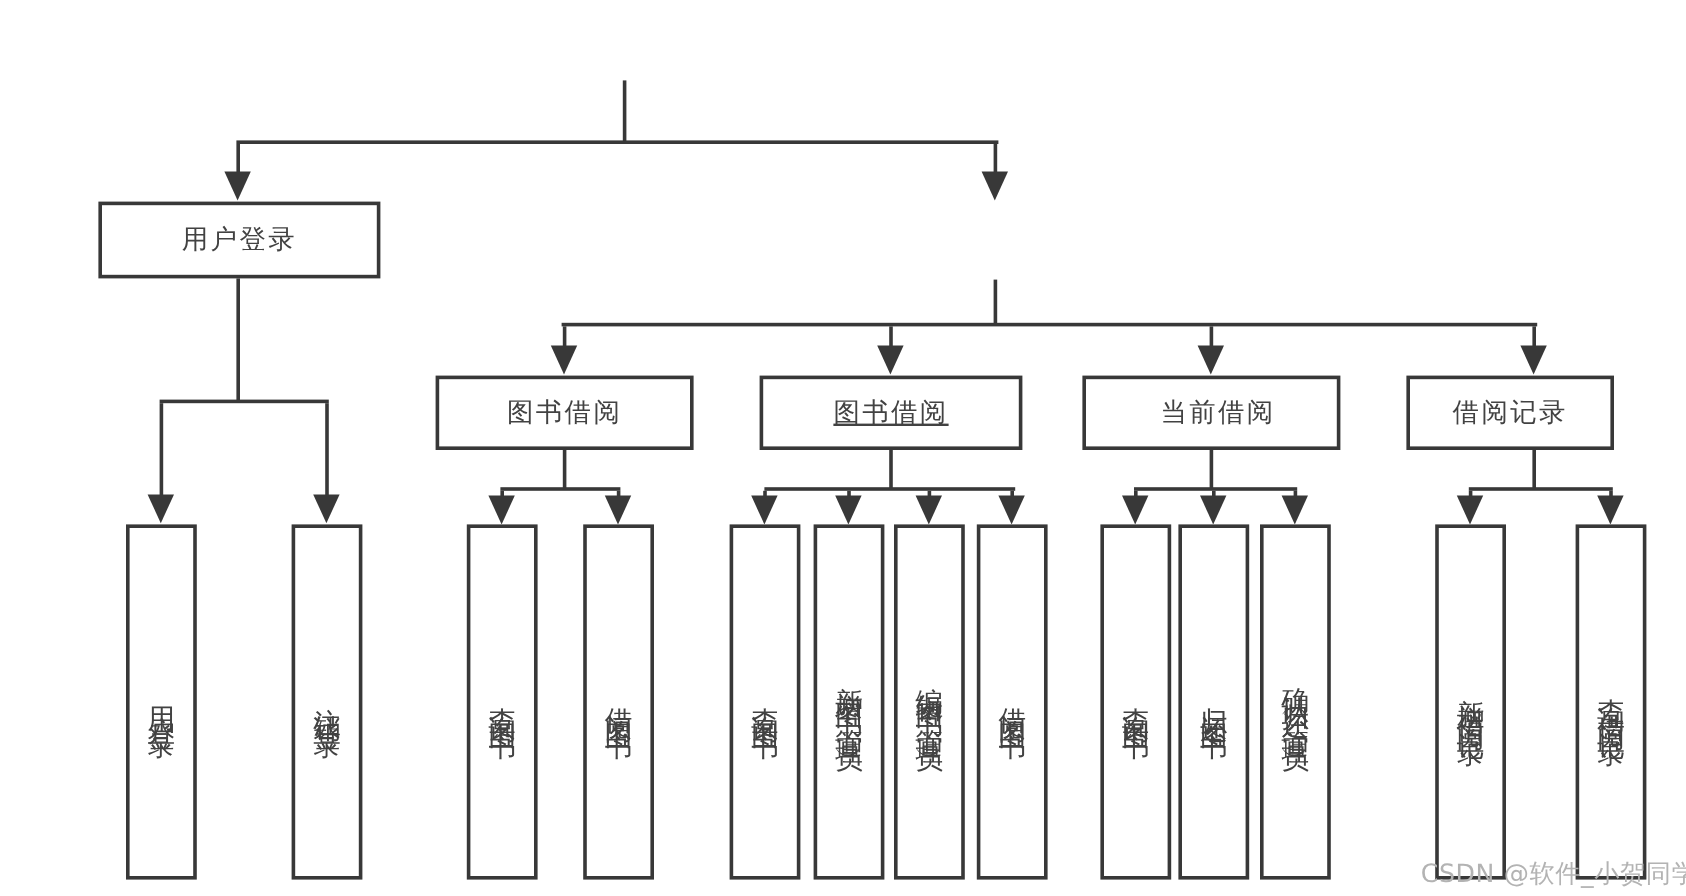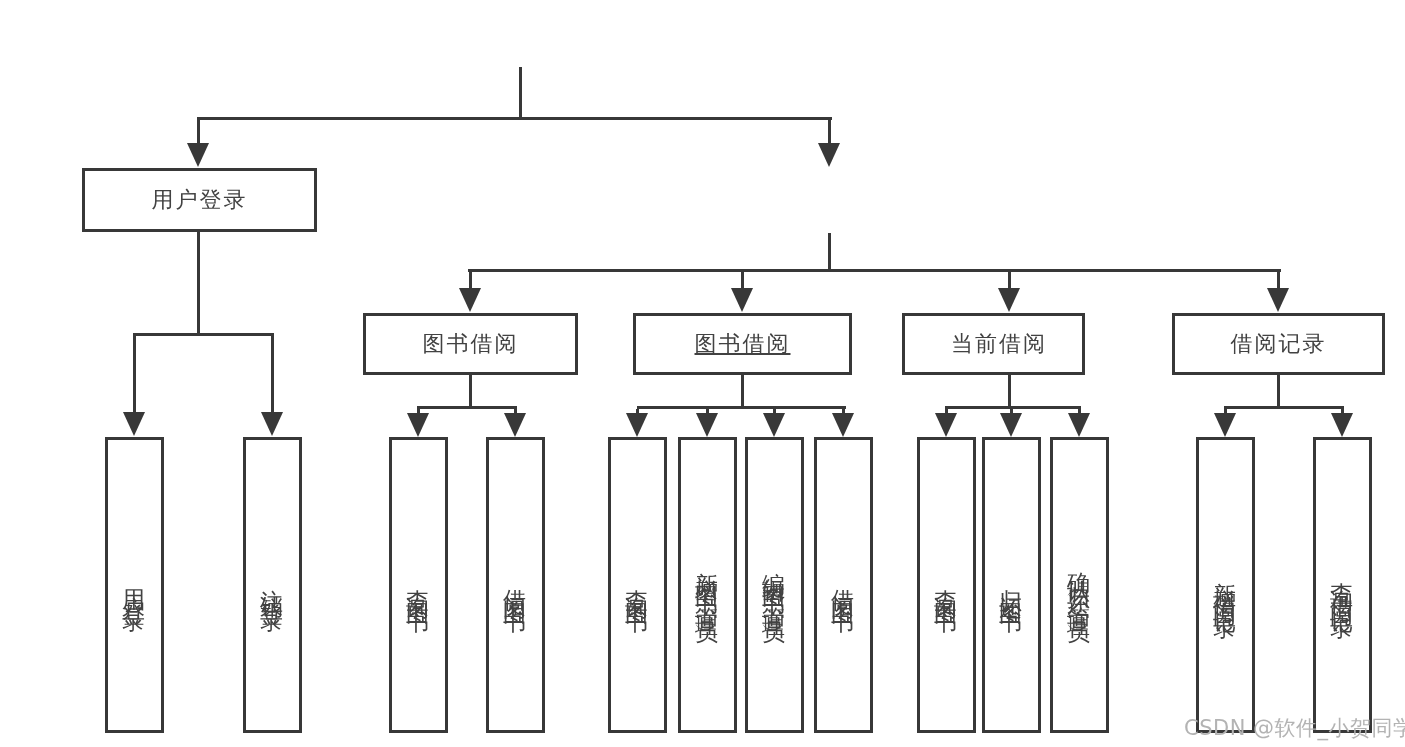--- a/index.html
+++ b/index.html
@@ -89,24 +89,24 @@
   <div class="ah" style="left:998px;top:288px;"></div>
   <div class="vl" style="left:1277px;top:272px;height:18px;"></div>
   <div class="ah" style="left:1267px;top:288px;"></div>
 
   <div class="hbox" style="left:363px;top:313px;width:215px;height:62px;">
     <span>图书借阅</span>
   </div>
   <div class="hbox" style="left:633px;top:313px;width:219px;height:62px;text-decoration:underline;">
     <span>图书借阅</span>
   </div>
-  <div class="hbox" style="left:902px;top:313px;width:183px;height:62px;padding-left:11px;">
+  <div class="hbox" style="left:902px;top:313px;width:215px;height:62px;padding-left:11px;">
     <span>当前借阅</span>
   </div>
-  <div class="hbox" style="left:1172px;top:313px;width:213px;height:62px;text-align:right;">
+  <div class="hbox" style="left:1172px;top:313px;width:173px;height:62px;text-align:right;">
     <span>借阅记录</span>
   </div>
 
   <div class="vl" style="left:469px;top:375px;height:33px;"></div>
   <div class="hl" style="left:417px;top:406px;width:100px;"></div>
   <div class="vl" style="left:417px;top:409px;height:7px;"></div>
   <div class="ah" style="left:407px;top:413px;"></div>
   <div class="vl" style="left:514px;top:409px;height:7px;"></div>
   <div class="ah" style="left:504px;top:413px;"></div>
 

